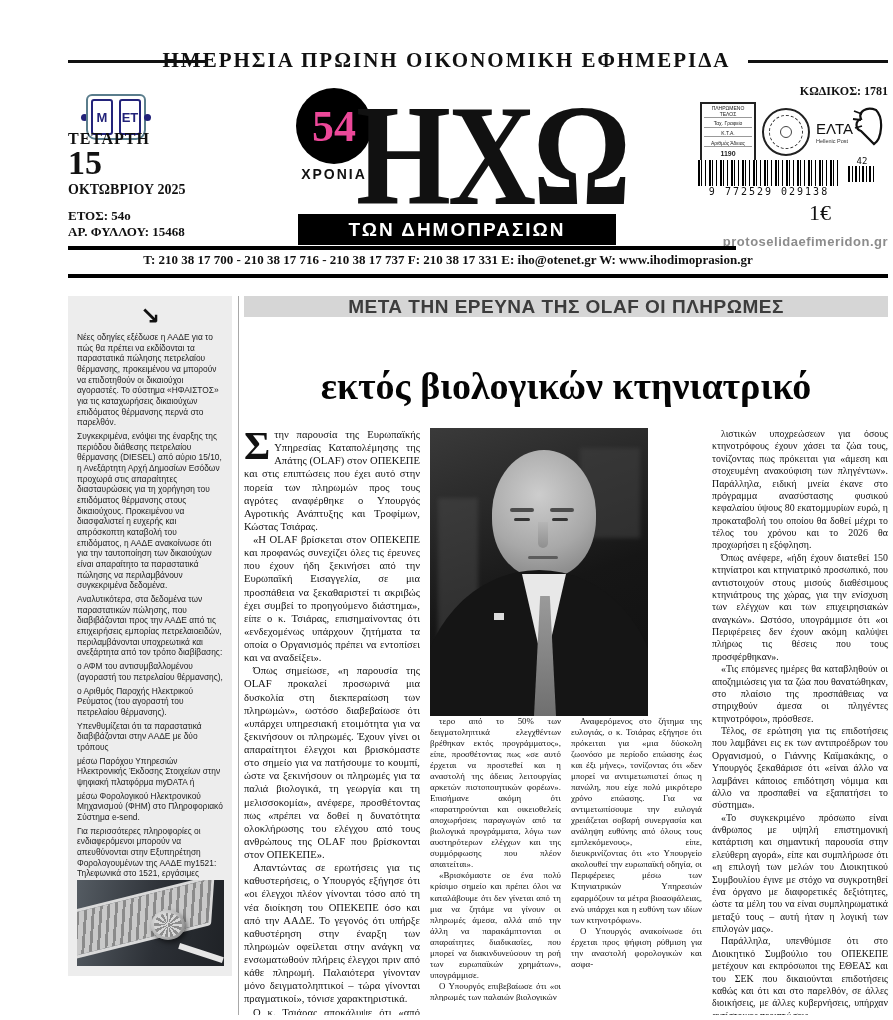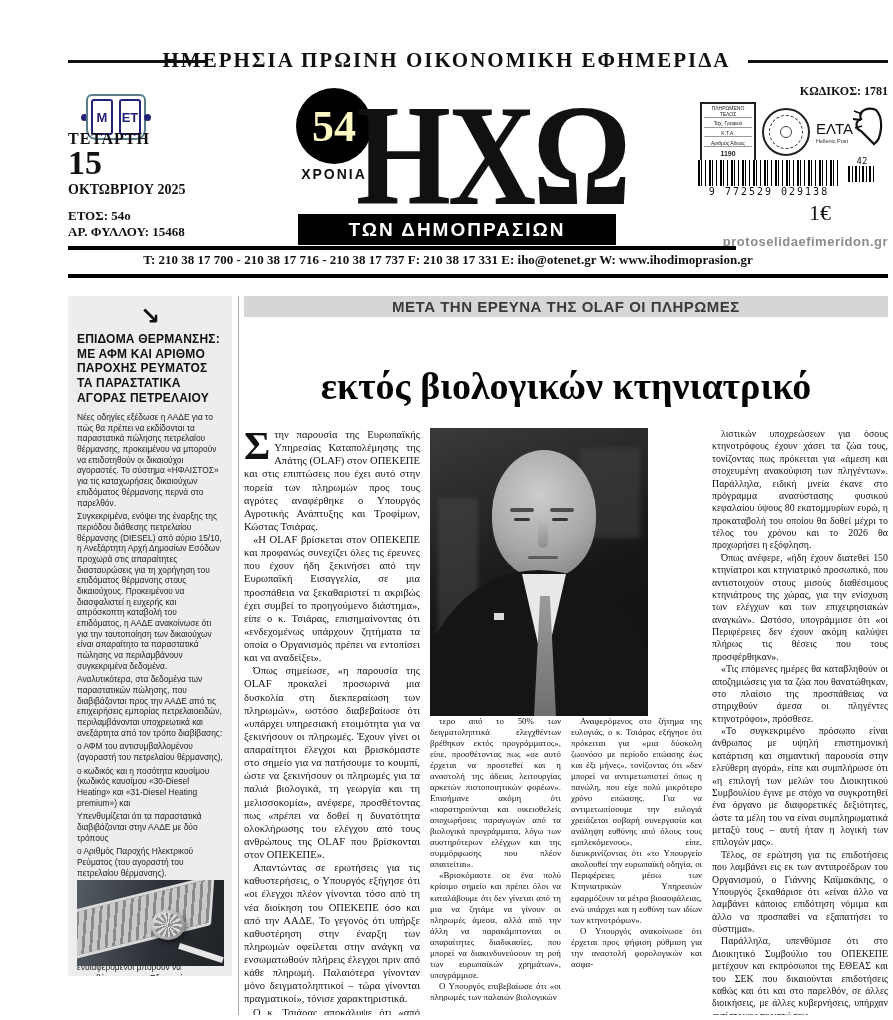--- a/index.html
+++ b/index.html
@@ -23,21 +23,21 @@
   .met-dot{position:absolute;width:7px;height:7px;border-radius:50%;background:#23237a;top:22px;}
   .met-dot.l{left:3px;} .met-dot.r{right:3px;}
 
   .weekday{position:absolute;left:68px;top:130px;font-weight:bold;font-size:16px;letter-spacing:1px;}
   .daynum{position:absolute;left:68px;top:144px;font-weight:bold;font-size:34px;}
   .monthyear{position:absolute;left:68px;top:182px;font-weight:bold;font-size:14px;}
   .etos{position:absolute;left:68px;top:208px;font-weight:bold;font-size:13px;}
   .fyllou{position:absolute;left:68px;top:224px;font-weight:bold;font-size:13px;}
 
   .badge54{position:absolute;left:296px;top:88px;width:76px;height:76px;border-radius:50%;
-           background:#000;color:#fef9c3;display:flex;align-items:center;justify-content:center;
+           background:#000;color:#ec4899;display:flex;align-items:center;justify-content:center;
            font-weight:bold;font-size:44px;font-family:"Liberation Serif",serif;}
   .badge54-label{position:absolute;left:288px;top:166px;width:92px;text-align:center;
                  font-family:"Liberation Sans",sans-serif;font-weight:bold;font-size:14px;letter-spacing:2px;}
 
   .paper-title{position:absolute;left:356px;top:84px;margin:0;font-size:122px;line-height:1;
                font-weight:bold;letter-spacing:-3px;transform:scaleY(1.18);transform-origin:top left;
                font-family:"Liberation Serif",serif;}
   .subtitle-box{position:absolute;left:298px;top:214px;width:318px;height:31px;background:#000;
                 color:#fff;display:flex;align-items:center;justify-content:center;
                 font-family:"Liberation Sans",sans-serif;font-weight:bold;font-size:19px;letter-spacing:2px;}
@@ -91,21 +91,21 @@
             box-shadow:2px 3px 5px rgba(0,0,0,.5);}
   .rad-knob::before{content:"";position:absolute;inset:3px;border-radius:50%;
             background:repeating-conic-gradient(#d8d8d8 0 14deg,#8d8d8d 14deg 28deg);}
   .rad-pipe{position:absolute;right:0;bottom:10px;width:46px;height:6px;background:#e6e6e6;transform:rotate(18deg);}
 
   .v-divider{position:absolute;left:238px;top:296px;width:1px;height:719px;background:#a8a8a8;}
 
   
   .kicker{position:absolute;left:244px;top:296px;width:644px;height:21px;background:#d6d6d6;
           display:flex;align-items:center;justify-content:center;font-family:"Liberation Sans",sans-serif;
-          font-weight:bold;font-size:15px;color:#3c3c3c;letter-spacing:0.5px;}
+          font-weight:bold;font-size:19px;color:#3c3c3c;letter-spacing:0.5px;}
   .headline{position:absolute;left:244px;top:320px;width:644px;margin:0;text-align:center;
             font-size:38px;line-height:1.17;font-weight:bold;color:#050505;
             font-family:"Liberation Serif",serif;}
   .article{position:absolute;left:244px;top:428px;width:644px;height:587px;display:flex;gap:10px;
            overflow:hidden;}
   .article p{margin:0;text-indent:9px;text-align:justify;}
   .col1{width:176px;font-size:10.6px;line-height:1.24;overflow:hidden;}
   .col1 p.lead{text-indent:0;}
   .dropcap{float:left;font-size:40px;line-height:0.8;font-weight:bold;padding:2px 4px 0 0;}
   .mid{width:272px;display:flex;flex-direction:column;}
@@ -195,29 +195,27 @@
     <div class="price" data-name="cover-price">1€</div>
     <div class="watermark" data-name="watermark-url">protoselidaefimeridon.gr</div>
 
     <div class="rule1" data-name="masthead-rule-top"></div>
     <div class="contact" data-name="contact-line">Τ: 210 38 17 700 - 210 38 17 716 - 210 38 17 737 F: 210 38 17 331 Ε: iho@otenet.gr W: www.ihodimoprasion.gr</div>
     <div class="rule2" data-name="masthead-rule-bottom"></div>
   </header>
 
   <aside class="sidebar" data-name="sidebar-story">
     <span class="sb-arrow" data-name="arrow-down-right-icon">↘</span>
-    <h2 class="sb-title" data-name="sidebar-story-title">ΕΠΙΔΟΜΑ ΘΕΡΜΑΝΣΗΣ: ΜΕ ΑΦΜ ΚΑΙ ΑΡΙΘΜΟ ΠΑΡΟΧΗΣ ΡΕΥΜΑΤΟΣ ΤΑ ΠΑΡΑΣΤΑΤΙΚΑ ΑΓΟΡΑΣ ΠΕΤΡΕΛΑΙΟΥ</h2>
     <div class="sb-body" data-name="sidebar-story-body">
         <p data-name="sidebar-paragraph">Νέες οδηγίες εξέδωσε η ΑΑΔΕ για το πώς θα πρέπει να εκδίδονται τα παραστατικά πώλησης πετρελαίου θέρμανσης, προκειμένου να μπορούν να επιδοτηθούν οι δικαιούχοι αγοραστές. Το σύστημα «ΗΦΑΙΣΤΟΣ» για τις καταχωρήσεις δικαιούχων επιδόματος θέρμανσης περνά στο παρελθόν.</p>
         <p data-name="sidebar-paragraph">Συγκεκριμένα, ενόψει της έναρξης της περιόδου διάθεσης πετρελαίου θέρμανσης (DIESEL) από αύριο 15/10, η Ανεξάρτητη Αρχή Δημοσίων Εσόδων προχωρά στις απαραίτητες διασταυρώσεις για τη χορήγηση του επιδόματος θέρμανσης στους δικαιούχους. Προκειμένου να διασφαλιστεί η ευχερής και απρόσκοπτη καταβολή του επιδόματος, η ΑΑΔΕ ανακοίνωσε ότι για την ταυτοποίηση των δικαιούχων είναι απαραίτητο τα παραστατικά πώλησης να περιλαμβάνουν συγκεκριμένα δεδομένα.</p>
         <p data-name="sidebar-paragraph">Αναλυτικότερα, στα δεδομένα των παραστατικών πώλησης, που διαβιβάζονται προς την ΑΑΔΕ από τις επιχειρήσεις εμπορίας πετρελαιοειδών, περιλαμβάνονται υποχρεωτικά και ανεξάρτητα από τον τρόπο διαβίβασης:</p>
         <p data-name="sidebar-paragraph">ο ΑΦΜ του αντισυμβαλλομένου (αγοραστή του πετρελαίου θέρμανσης),</p>
-        <p data-name="sidebar-paragraph">ο κωδικός και η ποσότητα καυσίμου (κωδικός καυσίμου «30-Diesel Heating» και «31-Diesel Heating premium») και</p>
+        <p data-name="sidebar-paragraph">ο Αριθμός Παροχής Ηλεκτρικού Ρεύματος (του αγοραστή του πετρελαίου θέρμανσης).</p>
         <p data-name="sidebar-paragraph">Υπενθυμίζεται ότι τα παραστατικά διαβιβάζονται στην ΑΑΔΕ με δύο τρόπους</p>
-        <p data-name="sidebar-paragraph">ο Αριθμός Παροχής Ηλεκτρικού Ρεύματος (του αγοραστή του πετρελαίου θέρμανσης).</p>
         <p data-name="sidebar-paragraph">μέσω Παρόχου Υπηρεσιών Ηλεκτρονικής Έκδοσης Στοιχείων στην ψηφιακή πλατφόρμα myDATA ή</p>
         <p data-name="sidebar-paragraph">μέσω Φορολογικού Ηλεκτρονικού Μηχανισμού (ΦΗΜ) στο Πληροφοριακό Σύστημα e-send.</p>
         <p data-name="sidebar-paragraph">Για περισσότερες πληροφορίες οι ενδιαφερόμενοι μπορούν να απευθύνονται στην Εξυπηρέτηση Φορολογουμένων της ΑΑΔΕ my1521: Τηλεφωνικά στο 1521, εργάσιμες ημέρες από 7.00 έως 20.00. Ψηφιακά στο my1521, με θέμα Κοινωνική Πολιτική &gt; Επιδόματα &gt; Επίδομα θέρμανσης – myΘέρμανση &gt; myΘέρμανση, 24 ώρες το 24ωρο, 7 ημέρες την εβδομάδα.</p>
       </div>
     <figure class="radiator" style="margin:0" data-name="radiator-photo">
       <div class="rad-panel" data-name="radiator-fins"></div>
       <div class="rad-knob" data-name="radiator-thermostat-knob"></div>
       <div class="rad-pipe" data-name="radiator-pipe"></div>
     </figure>
   </aside>
@@ -269,19 +267,19 @@
               <p data-name="article-paragraph">Αναφερόμενος στο ζήτημα της ευλογιάς, ο κ. Τσιάρας εξήγησε ότι πρόκειται για «μια δύσκολη ζωονόσο με περίοδο επώασης έως και έξι μήνες», τονίζοντας ότι «δεν μπορεί να αντιμετωπιστεί όπως η πανώλη, που είχε πολύ μικρότερο χρόνο επώασης. Για να αντιμετωπίσουμε την ευλογιά χρειάζεται σοβαρή συνεργασία και ανάληψη ευθύνης από όλους τους εμπλεκόμενους», είπε, διευκρινίζοντας ότι «το Υπουργείο ακολουθεί την ευρωπαϊκή οδηγία, οι Περιφέρειες μέσω των Κτηνιατρικών Υπηρεσιών εφαρμόζουν τα μέτρα βιοασφάλειας, ενώ υπάρχει και η ευθύνη των ιδίων των κτηνοτρόφων».</p>
               <p data-name="article-paragraph">Ο Υπουργός ανακοίνωσε ότι έρχεται προς ψήφιση ρύθμιση για την αναστολή φορολογικών και ασφα-</p>
             </div>
         </div>
       </div>
 
       <div class="col4" data-name="article-column-4">
           <p data-name="article-paragraph">λιστικών υποχρεώσεων για όσους κτηνοτρόφους έχουν χάσει τα ζώα τους, τονίζοντας πως πρόκειται για «άμεση και στοχευμένη ανακούφιση των πληγέντων». Παράλληλα, ειδική μνεία έκανε στο πρόγραμμα ανασύστασης φυσικού κεφαλαίου ύψους 80 εκατομμυρίων ευρώ, η προκαταβολή του οποίου θα δοθεί μέχρι το τέλος του χρόνου και το 2026 θα προχωρήσει η εξόφληση.</p>
           <p data-name="article-paragraph">Όπως ανέφερε, «ήδη έχουν διατεθεί 150 κτηνίατροι και κτηνιατρικό προσωπικό, που αντιστοιχούν στους μισούς διαθέσιμους κτηνιάτρους της χώρας, για την ενίσχυση των ελέγχων και των επιχειρησιακών αναγκών». Ωστόσο, υπογράμμισε ότι «οι Περιφέρειες δεν έχουν ακόμη καλύψει πλήρως τις θέσεις που τους προσφέρθηκαν».</p>
           <p data-name="article-paragraph">«Τις επόμενες ημέρες θα καταβληθούν οι αποζημιώσεις για τα ζώα που θανατώθηκαν, στο πλαίσιο της προσπάθειας να στηριχθούν άμεσα οι πληγέντες κτηνοτρόφοι», πρόσθεσε.</p>
+          <p data-name="article-paragraph">Τέλος, σε ερώτηση για τις επιδοτήσεις που λαμβάνει εις εκ των αντιπροέδρων του Οργανισμού, ο Γιάννης Καϊμακάκης, ο Υπουργός ξεκαθάρισε ότι «είναι άλλο να λαμβάνει κάποιος επιδότηση νόμιμα και άλλο να προσπαθεί να εξαπατήσει το σύστημα».</p>
           <p data-name="article-paragraph">«Το συγκεκριμένο πρόσωπο είναι άνθρωπος με υψηλή επιστημονική κατάρτιση και σημαντική παρουσία στην ελεύθερη αγορά», είπε και συμπλήρωσε ότι «η επιλογή των μελών του Διοικητικού Συμβουλίου έγινε με στόχο να συγκροτηθεί ένα όργανο με διαφορετικές δεξιότητες, ώστε τα μέλη του να είναι συμπληρωματικά μεταξύ τους – αυτή ήταν η λογική των επιλογών μας».</p>
-          <p data-name="article-paragraph">Τέλος, σε ερώτηση για τις επιδοτήσεις που λαμβάνει εις εκ των αντιπροέδρων του Οργανισμού, ο Γιάννης Καϊμακάκης, ο Υπουργός ξεκαθάρισε ότι «είναι άλλο να λαμβάνει κάποιος επιδότηση νόμιμα και άλλο να προσπαθεί να εξαπατήσει το σύστημα».</p>
           <p data-name="article-paragraph">Παράλληλα, υπενθύμισε ότι στο Διοικητικό Συμβούλιο του ΟΠΕΚΕΠΕ μετέχουν και εκπρόσωποι της ΕΘΕΑΣ και του ΣΕΚ που δικαιούνται επιδοτήσεις καθώς και ότι και στο παρελθόν, σε άλλες διοικήσεις, με άλλες κυβερνήσεις, υπήρχαν αντίστοιχες περιπτώσεις.</p>
         </div>
     </div>
   </main>
 </div>
 
 </body></html>

